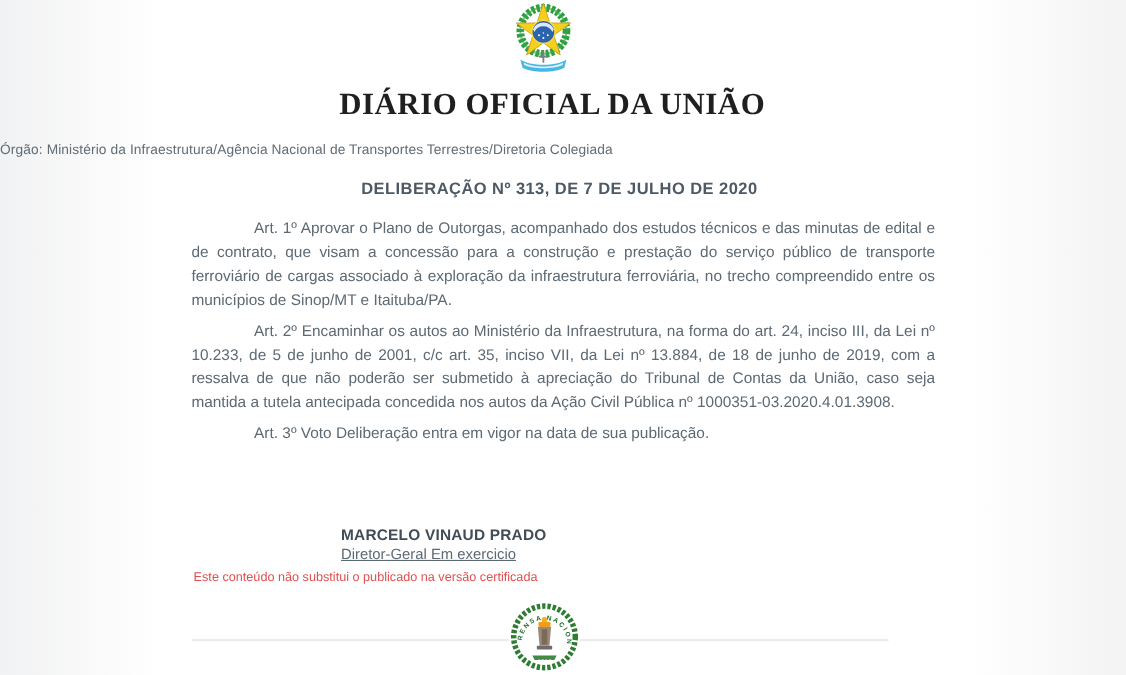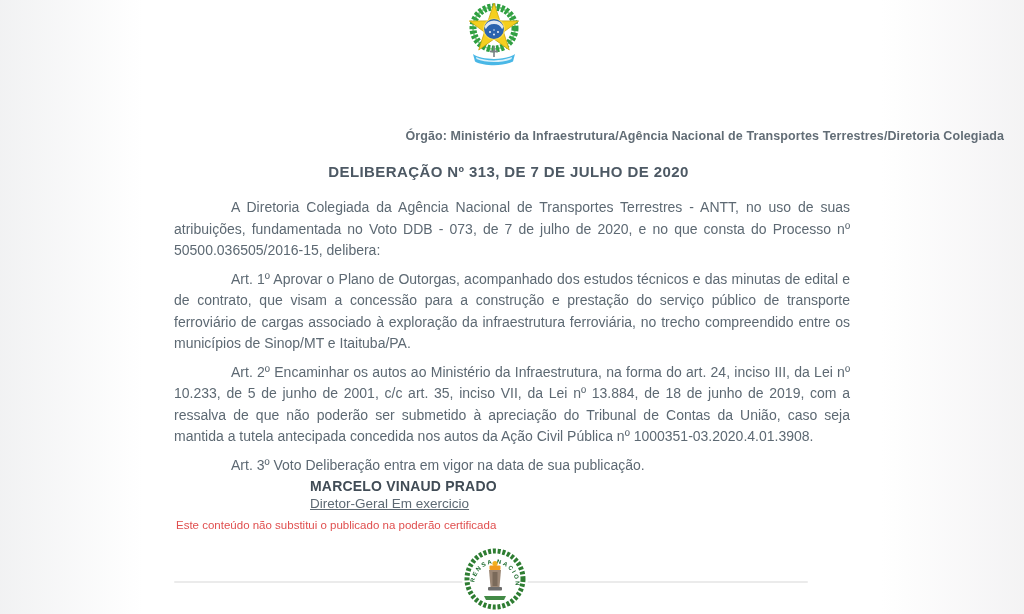--- a/index.html
+++ b/index.html
@@ -17,22 +17,22 @@
   .dou-title {
     position:absolute; top:80px; left:0; right:20px; text-align:center;
     font-family:"Liberation Serif", serif; font-weight:bold; font-size:28px;
     color:#1f1f1f; letter-spacing:.5px;
   }
   .pub-meta {
     position:absolute; top:112px; left:0; right:20px; text-align:center;
     font-size:11.5px; color:#9aa5ab; letter-spacing:.2px;
   }
   .orgao {
-    position:absolute; top:129px; left:0; right:20px; text-align:right;
-    font-size:12.5px; font-weight:bold; color:#626d76; letter-spacing:.1px;padding-left:32px;
+    position:absolute; top:129px; left:0; right:20px; text-align:left;
+    font-size:12.5px; font-weight:normal; color:#626d76; letter-spacing:.1px;
   }
   .doc-heading {
     position:absolute; top:163px; left:0; right:20px; text-align:center;
     font-size:15px; font-weight:bold; color:#4d5964; letter-spacing:.4px;padding-left:13px;
   }
   .doc-body {
     position:absolute; top:197px; left:174px; width:676px;
     font-size:14px; line-height:21.5px; color:#5d6973; text-align:justify;
   }
   .doc-body p { text-indent:57px; margin:0 0 7px 0; }
@@ -76,37 +76,37 @@
         <circle cx="39" cy="30" r="0.9"></circle>
           <circle cx="35" cy="28" r="0.7"></circle>
       </g>
       <rect x="34.2" y="44" width="1.6" height="11" fill="#7b8087"></rect>
       <rect x="31" y="48.5" width="8" height="1.8" fill="#7b8087"></rect>
       <path d="M14,52 C23,58.5 47,58.5 56,52 L54,59.5 C45,64.5 25,64.5 16,59.5 Z" fill="#49b7e6"></path>
       <path d="M17,55 C26,59.5 44,59.5 53,55 L52.5,57 C44,61 26,61 17.5,57 Z" fill="#ffffff" opacity=".8"></path>
     </svg>
   </div>
 
+  <div class="dou-title">DIÁRIO OFICIAL DA UNIÃO</div>
   <div class="orgao">Órgão: Ministério da Infraestrutura/Agência Nacional de Transportes Terrestres/Diretoria Colegiada</div>
 
   <div class="doc-heading">DELIBERAÇÃO Nº 313, DE 7 DE JULHO DE 2020</div>
 
   <div class="doc-body">
-    <p>A Diretoria Colegiada da Agência Nacional de Transportes Terrestres - ANTT, no uso de suas atribuições, fundamentada no Voto DDB - 073, de 7 de julho de 2020, e no que consta do Processo nº 50500.036505/2016-15, delibera:</p>
     <p>Art. 1º Aprovar o Plano de Outorgas, acompanhado dos estudos técnicos e das minutas de edital e de contrato, que visam a concessão para a construção e prestação do serviço público de transporte ferroviário de cargas associado à exploração da infraestrutura ferroviária, no trecho compreendido entre os municípios de Sinop/MT e Itaituba/PA.</p>
     <p>Art. 2º Encaminhar os autos ao Ministério da Infraestrutura, na forma do art. 24, inciso III, da Lei nº 10.233, de 5 de junho de 2001, c/c art. 35, inciso VII, da Lei nº 13.884, de 18 de junho de 2019, com a ressalva de que não poderão ser submetido à apreciação do Tribunal de Contas da União, caso seja mantida a tutela antecipada concedida nos autos da Ação Civil Pública nº 1000351-03.2020.4.01.3908.</p>
     <p>Art. 3º Voto Deliberação entra em vigor na data de sua publicação.</p>
   </div>
 
   <div class="signature">
     <div class="sig-name">MARCELO VINAUD PRADO</div>
     <div class="sig-role">Diretor-Geral Em exercicio</div>
   </div>
 
-  <div class="disclaimer">Este conteúdo não substitui o publicado na poderão certificada</div>
+  <div class="disclaimer">Este conteúdo não substitui o publicado na versão certificada</div>
 
   <div class="footer-divider"></div>
   <div class="seal">
     <svg width="66" height="66" viewBox="0 0 66 66" xmlns="http://www.w3.org/2000/svg">
       <circle cx="33" cy="33" r="33" fill="#ffffff"></circle>
       <circle cx="33" cy="33" r="28" fill="none" stroke="#2e7d32" stroke-width="5" stroke-dasharray="3 1.8"></circle>
       <circle cx="33" cy="33" r="25" fill="#ffffff"></circle>
       <defs>
         <path id="sealArc" d="M 12.5,38 A 20.5,20.5 0 1 1 53.5,38" fill="none"></path>
       </defs>

